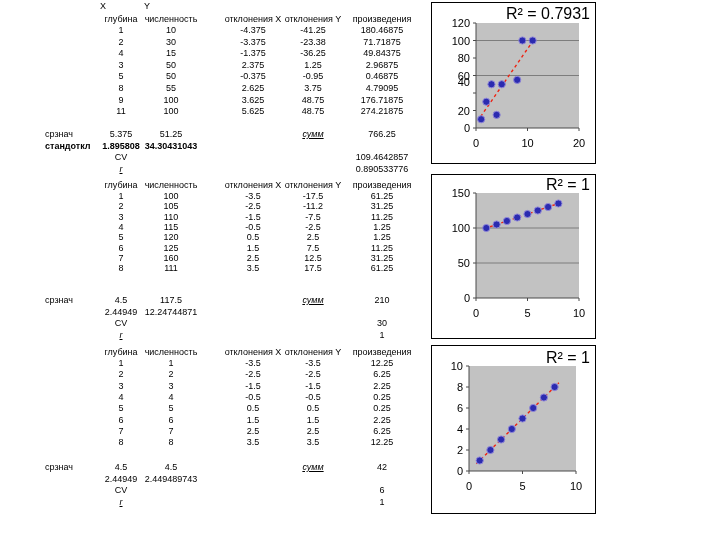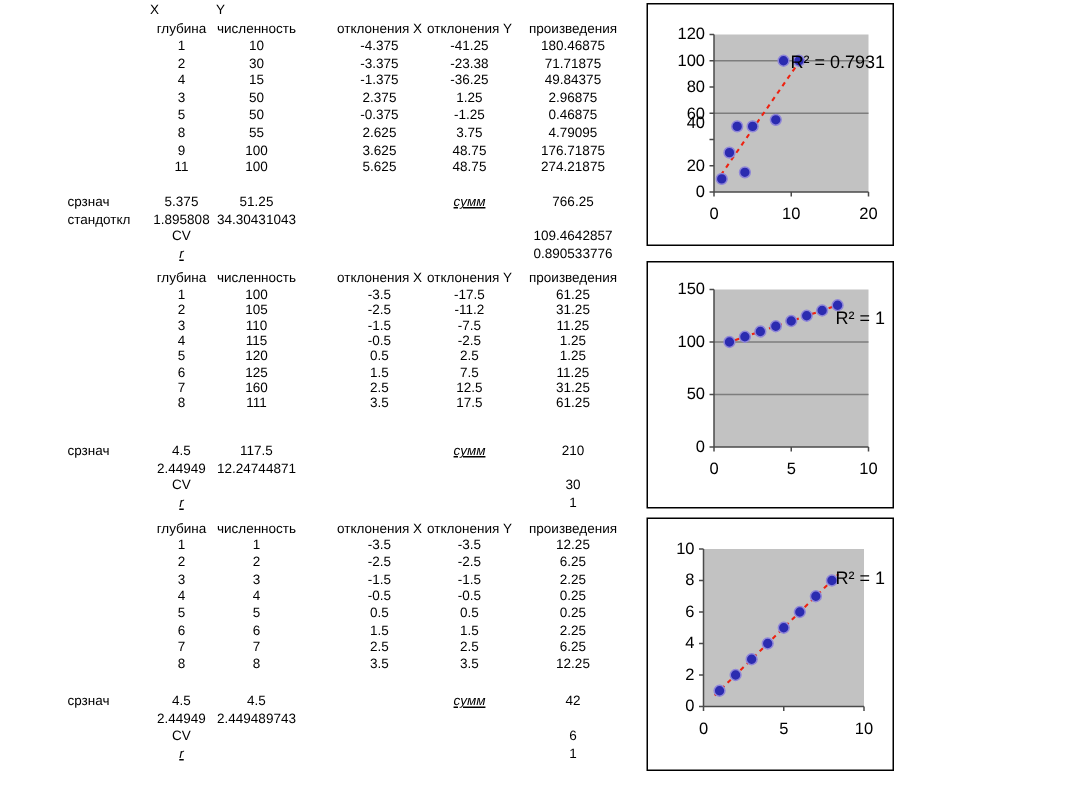--- a/index.html
+++ b/index.html
@@ -14,22 +14,22 @@
   .tcell.lbl{text-align:left;}
   .thead .tcell{text-align:center;}
   .ital{font-style:italic;text-decoration:underline;}
   .xylab{position:absolute;font-size:9px;line-height:10px;}
   
   .chart-box{position:absolute;background:#fff;border:1px solid #000;}
   .chart-box svg{position:absolute;left:0;top:0;}
   .tick{position:absolute;font-size:11px;line-height:12px;color:#000;white-space:nowrap;}
   .ytick{text-align:right;}
   .xtick{text-align:center;}
-  .chart-title{position:absolute;font-size:12px;line-height:13px;font-weight:500;
-               text-align:right;white-space:nowrap;margin-top:28px;}
+  .chart-title{position:absolute;font-size:16px;line-height:13px;font-weight:500;
+               text-align:right;white-space:nowrap;}
 </style>
 </head>
 <body>
 
 <div class="slide">
   <div id="tables-root">
       <div class="data-table" style="top: 14px;">
         <div class="xylab" style="left: 55px; top: -13px;">X</div>
         <div class="xylab" style="left: 99px; top: -13px;">Y</div>
         <div class="trow thead" style="top: 0px;">
@@ -76,21 +76,21 @@
           <div class="tcell">2.375</div>
           <div class="tcell">1.25</div>
           <div class="tcell">2.96875</div>
         </div>
         <div class="trow" style="top: 57.4px;">
           <div class="tcell"></div>
           <div class="tcell">5</div>
           <div class="tcell">50</div>
           <div class="tcell"></div>
           <div class="tcell">-0.375</div>
-          <div class="tcell">-1.25</div>
+          <div class="tcell">-0.95</div>
           <div class="tcell">0.46875</div>
         </div>
         <div class="trow" style="top: 69px;">
           <div class="tcell"></div>
           <div class="tcell">8</div>
           <div class="tcell">55</div>
           <div class="tcell"></div>
           <div class="tcell">2.625</div>
           <div class="tcell">3.75</div>
           <div class="tcell">4.79095</div>
@@ -115,21 +115,21 @@
         </div>
         <div class="trow" style="top: 115px;">
           <div class="tcell lbl">срзнач</div>
           <div class="tcell">5.375</div>
           <div class="tcell">51.25</div>
           <div class="tcell"></div>
           <div class="tcell"></div>
           <div class="tcell ital">сумм</div>
           <div class="tcell">766.25</div>
         </div>
-        <div class="trow" style="top: 126.6px;">
+        <div class="trow" style="top: 126.6px; font-weight: bold;">
           <div class="tcell lbl">стандоткл</div>
           <div class="tcell">1.895808</div>
           <div class="tcell">34.30431043</div>
         </div>
         <div class="trow" style="top: 138.2px;">
           <div class="tcell"></div>
           <div class="tcell">CV</div>
           <div class="tcell"></div>
           <div class="tcell"></div>
           <div class="tcell"></div>

